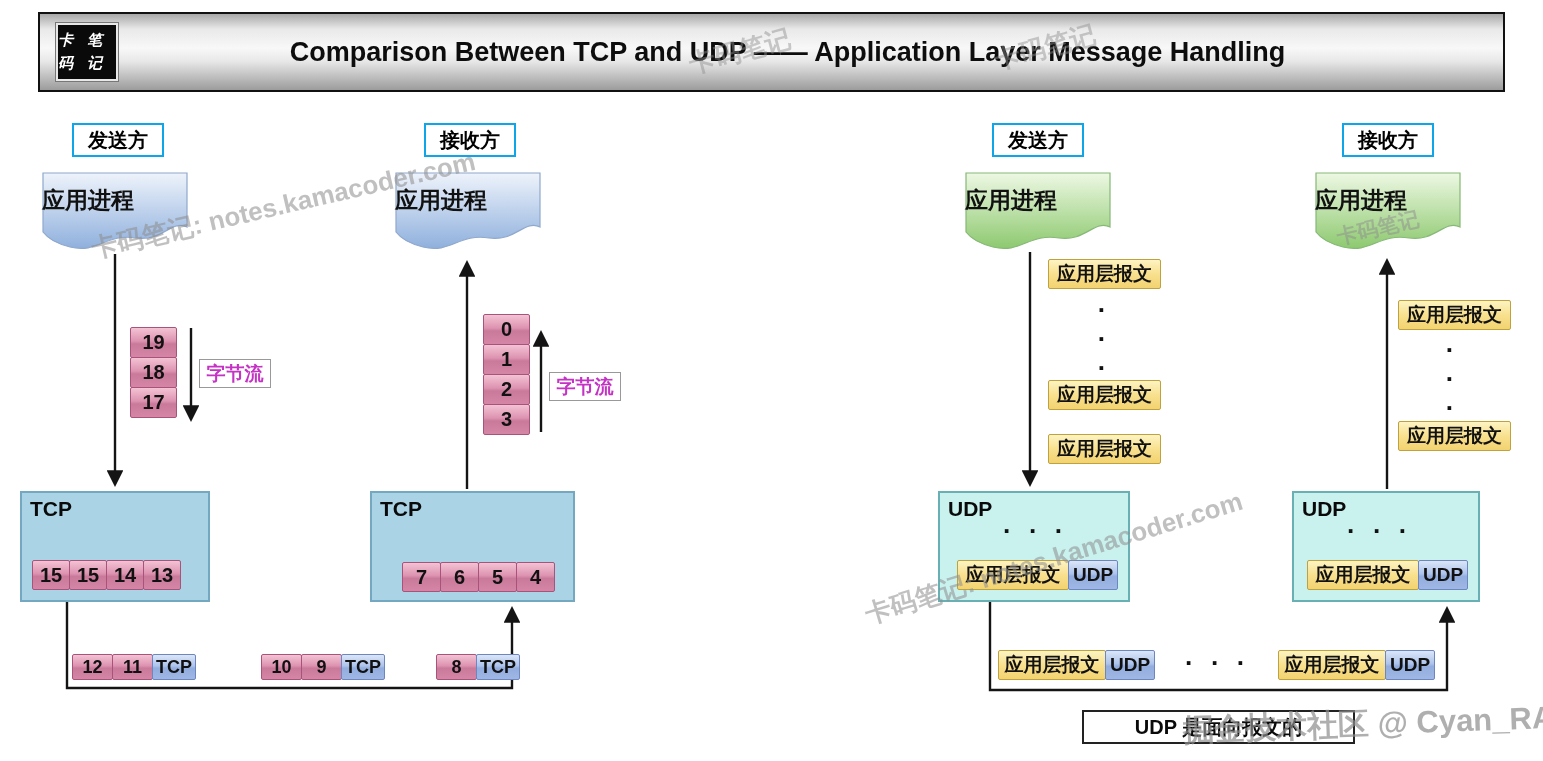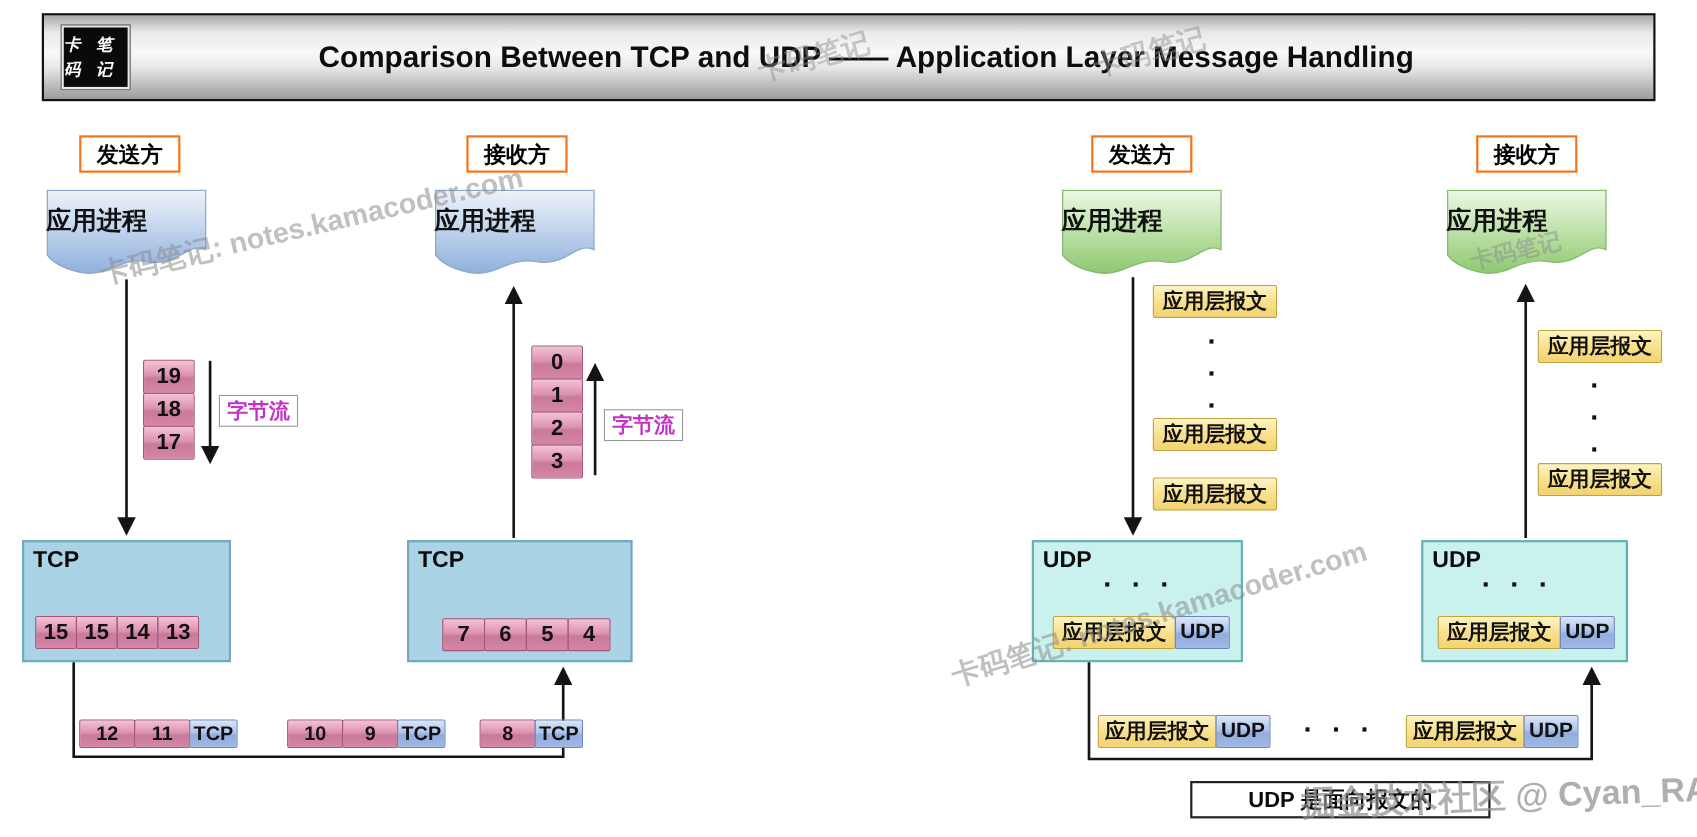--- a/index.html
+++ b/index.html
@@ -11,40 +11,40 @@
   .titlebar{left:38px;top:12px;width:1467px;height:80px;border:2px solid #111;
     background:linear-gradient(180deg,#a8a8a8 0%,#e9e9e9 20%,#f8f8f8 45%,#e8e8e8 62%,#9c9c9c 100%);
     display:flex;align-items:center;z-index:2;box-sizing:border-box;}
   .logo{margin-left:16px;width:58px;height:54px;background:#0a0a0a;border:2px solid #e8e8e8;
     outline:1px solid #777;color:#fff;font-family:"DejaVu Serif",serif;font-style:italic;
     font-weight:bold;font-size:15px;line-height:1.55;display:flex;flex-direction:row;
     align-items:center;justify-content:center;letter-spacing:3px;}
   .title-text{flex:1;text-align:center;font-size:27px;font-weight:bold;color:#0d0d0d;margin-right:46px;}
 
   
-  .role{width:92px;height:34px;border:2px solid #f97316;background:#fff;font-size:20px;font-weight:bold;
+  .role{width:92px;height:34px;border:2px solid #0ea5e9;background:#fff;font-size:20px;font-weight:bold;
     display:flex;align-items:center;justify-content:center;z-index:2;box-sizing:border-box;}
   .wave{width:146px;height:84px;z-index:2;}
   .wave svg{position:absolute;left:0;top:0;}
   .wave .lbl{position:absolute;left:0;top:13px;width:100%;text-align:left;font-size:23px;font-weight:bold;color:#111;}
 
   .layer{z-index:2;border:2px solid #74a8c0;background:#aad4e6;box-sizing:border-box;}
   .layer.udp{background:#c9f2ee;border-color:#68b0b4;}
   .layer .tag{position:absolute;left:8px;top:4px;font-size:21px;font-weight:bold;color:#0a0a0a;}
 
   .col{display:flex;flex-direction:column;z-index:3;}
   .row{display:flex;z-index:3;}
   .cell{display:flex;align-items:center;justify-content:center;font-weight:bold;color:#111;
     border-radius:2px;box-sizing:border-box;}
   .pink{background:linear-gradient(180deg,#f3c3d4 0%,#dd93b0 45%,#c97a9b 55%,#d585a5 100%);border:1px solid #a9537b;}
   .blue{background:linear-gradient(180deg,#dbe6f7 0%,#aec4ec 45%,#92adde 55%,#9fb7e4 100%);border:1px solid #6d86c2;}
   .yellow{background:linear-gradient(180deg,#fdf4c3 0%,#f8e08e 50%,#f3d370 100%);border:1px solid #bfa23c;}
   .vcell{width:47px;height:31px;font-size:20px;margin-top:-1px;}
   .bufcell{width:38px;height:30px;font-size:20px;margin-left:-1px;}
-  .wcell{width:51px;height:26px;font-size:18px;margin-left:-1px;}
+  .wcell{width:41px;height:26px;font-size:18px;margin-left:-1px;}
   .wtcp{width:44px;height:26px;font-size:18px;margin-left:-1px;}
   .msg{width:113px;height:30px;font-size:19px;z-index:3;}
   .ypay{width:112px;height:30px;font-size:19px;}
   .ypay.wire{width:108px;}
   .budp{width:50px;height:30px;font-size:19px;margin-left:-1px;}
 
   .streambox{width:72px;height:29px;border:1px solid #999;background:#fff;color:#c433c4;font-weight:bold;
     font-size:19px;display:flex;align-items:center;justify-content:center;z-index:2;box-sizing:border-box;}
   .caption{height:34px;border:2px solid #222;background:#fff;font-size:20px;font-weight:bold;color:#0a0a0a;
     display:flex;align-items:center;justify-content:center;z-index:2;box-sizing:border-box;}

